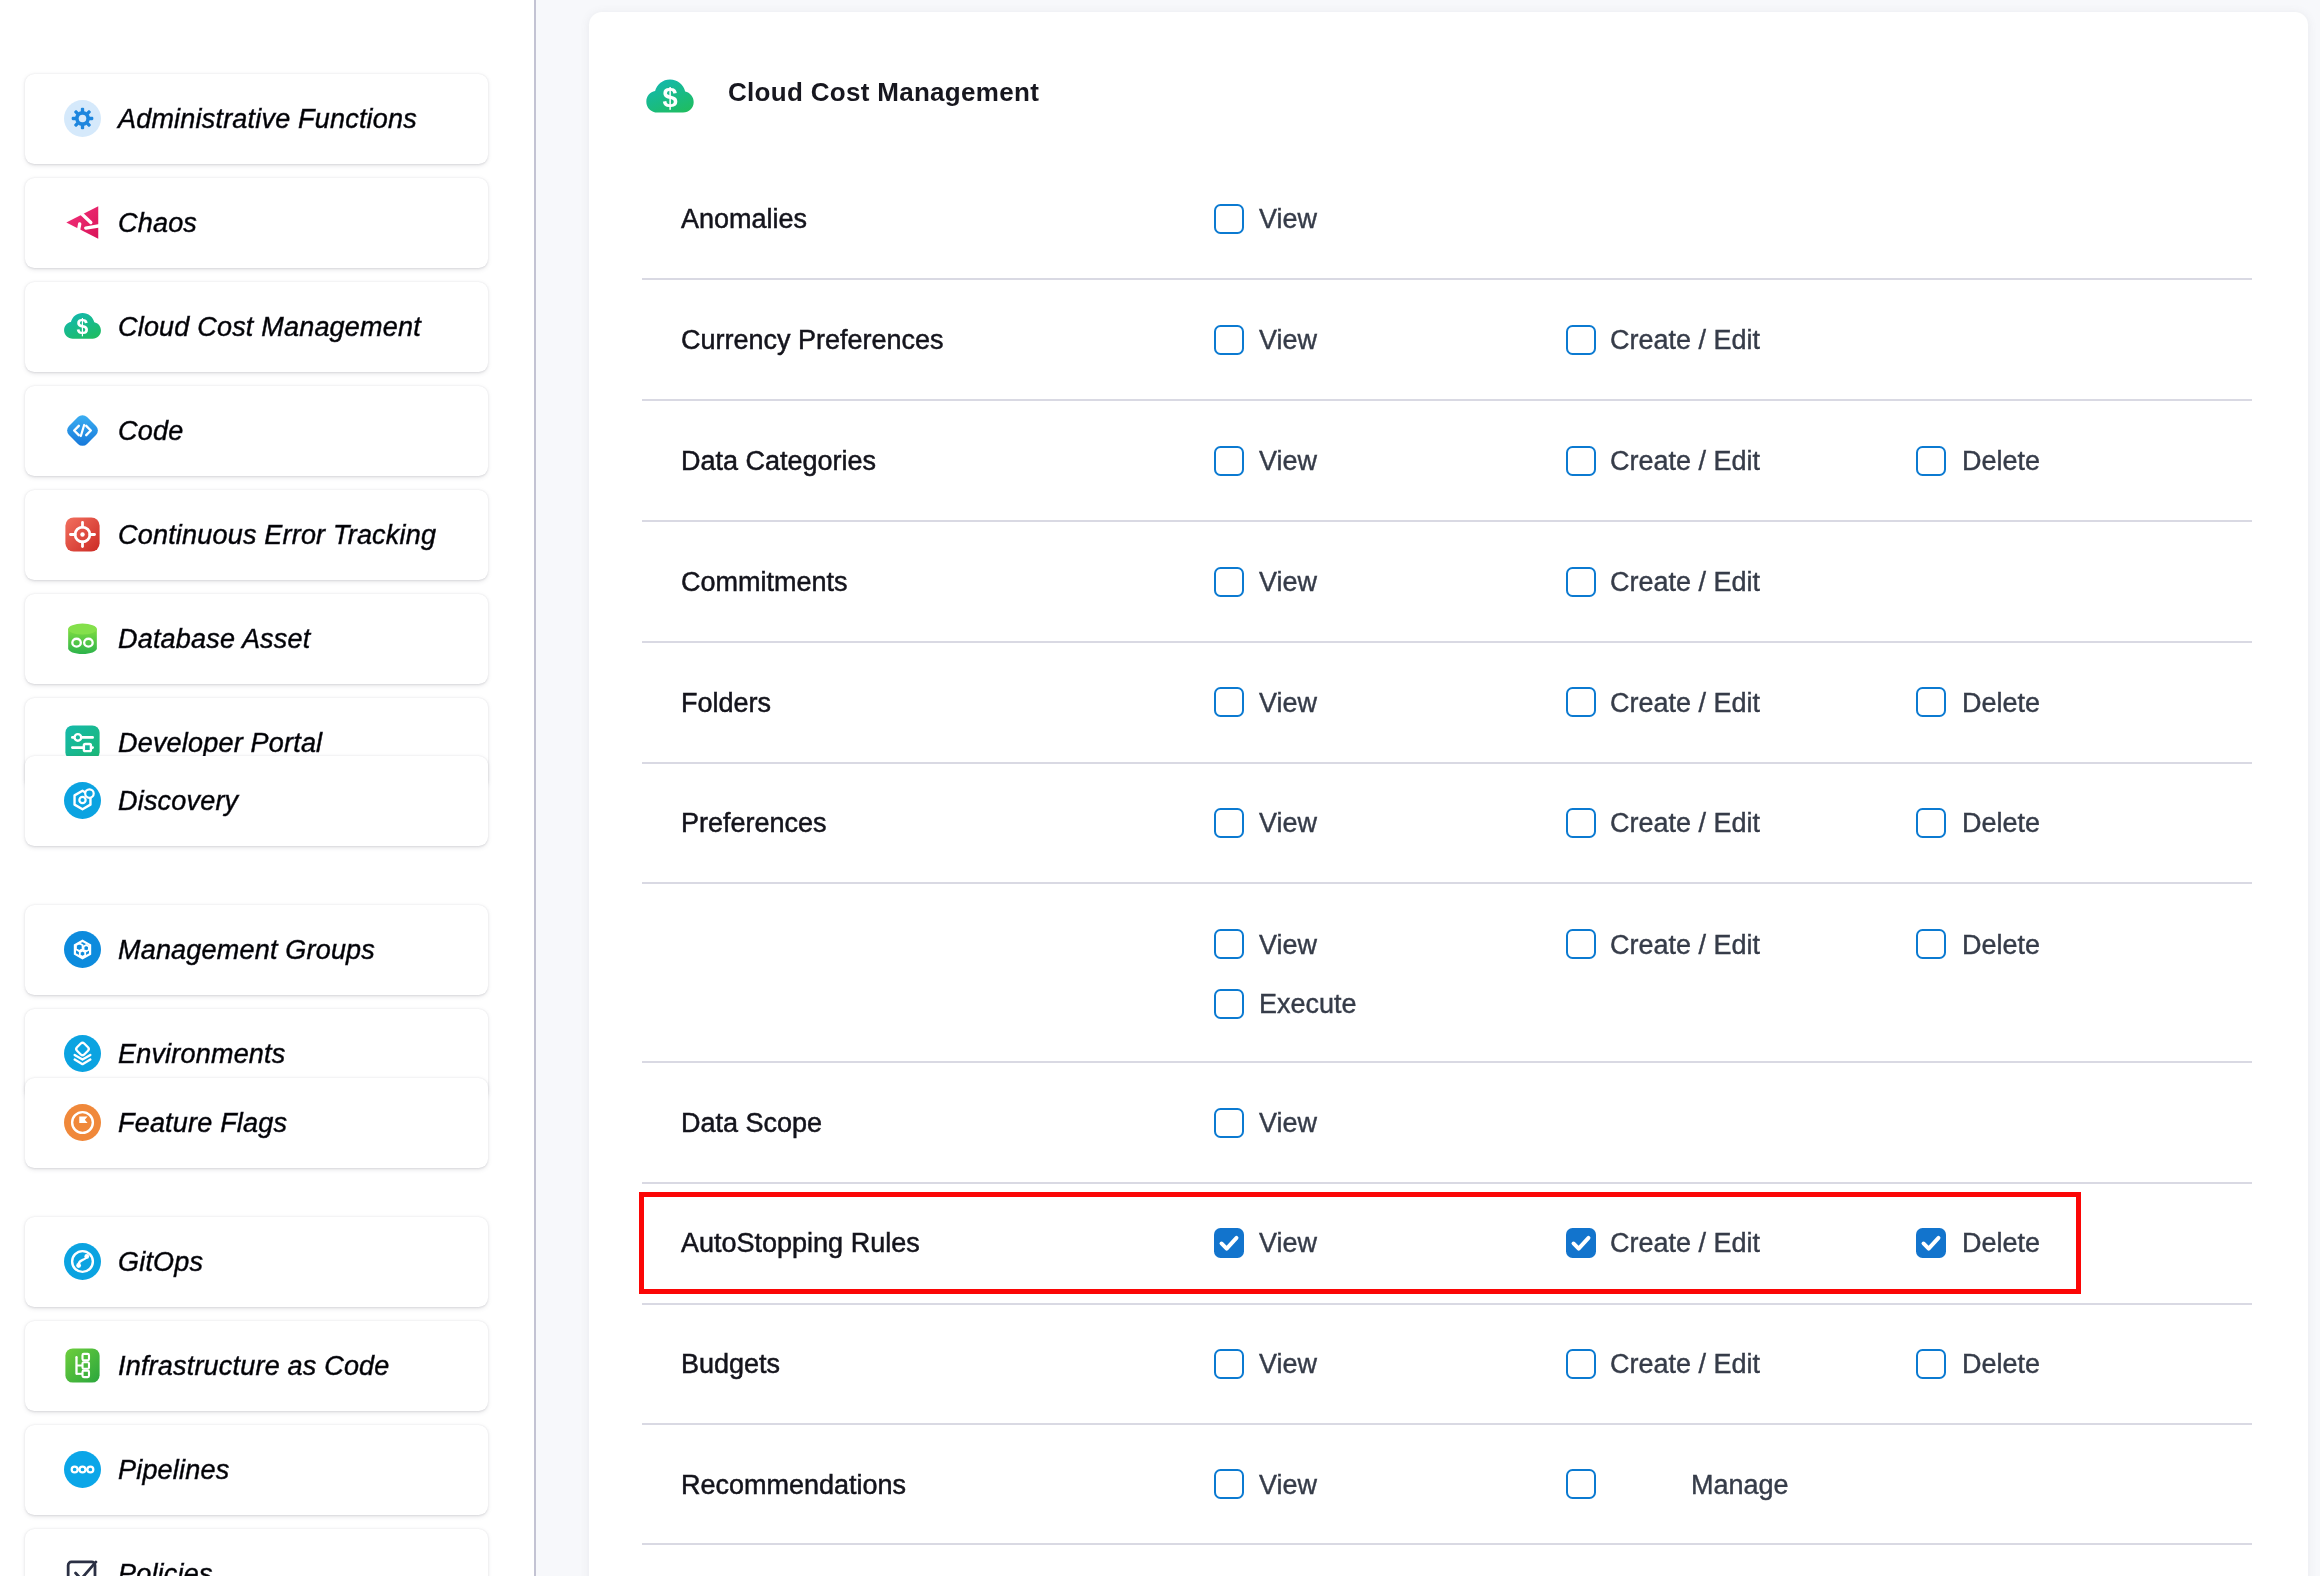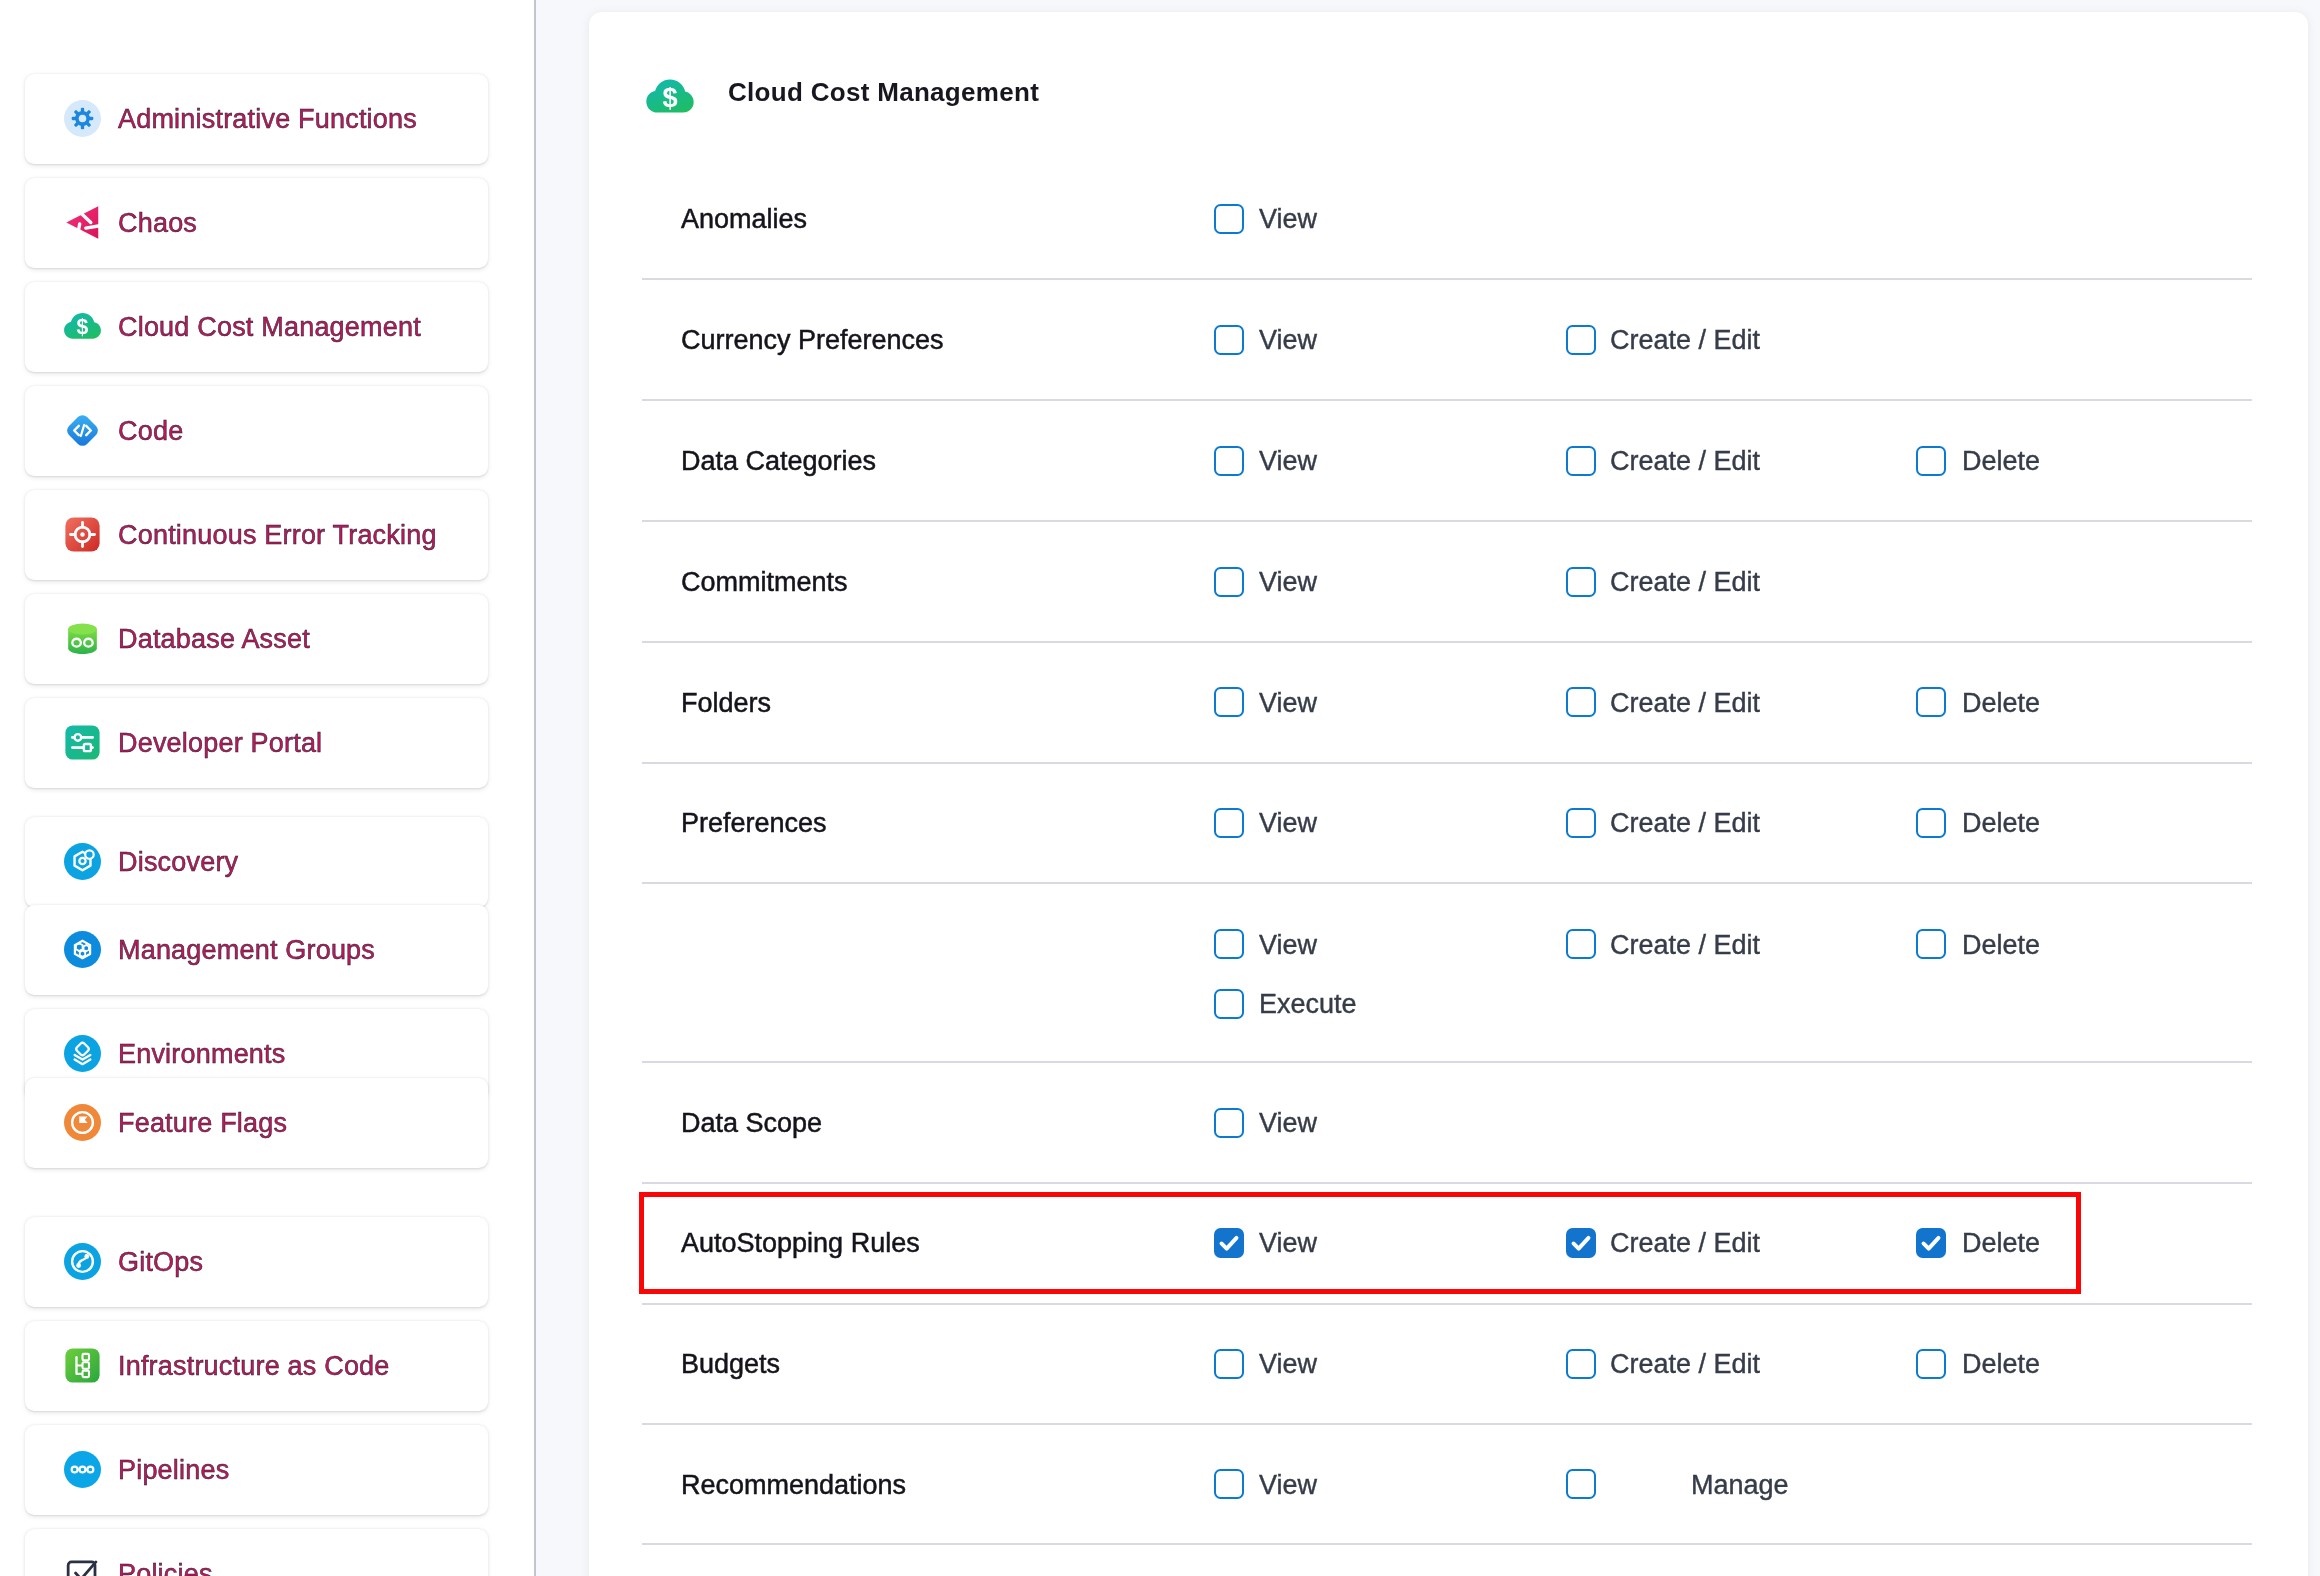--- a/index.html
+++ b/index.html
@@ -4,21 +4,21 @@
 <style>
   * { margin:0; padding:0; box-sizing:border-box; }
   html,body { width:2321px; height:1577px; overflow:hidden; }
   body { font-family:"Liberation Sans", sans-serif; background:#ffffff; position:relative; }
   #page { position:absolute; left:0; top:0; width:2321px; height:1577px; overflow:hidden; }
   .rightbg { position:absolute; left:536px; top:0; width:1785px; height:1577px; background:#f7f8fb; }
   .vline { position:absolute; left:534px; top:0; width:1.9px; height:1577px; background:#c3c3d3; }
   .maincard { position:absolute; left:589px; top:12px; width:1719px; height:1595px; background:#ffffff; border-radius:13px; box-shadow:0 1.9px 9.3px rgba(96,97,112,0.10); }
   .scard { position:absolute; left:25px; width:463px; height:90px; background:#ffffff; border-radius:9.3px; box-shadow:0 0.9px 1.9px rgba(40,41,61,0.10), 0 1.9px 4.6px rgba(96,97,112,0.14); }
   .scard .ic { position:absolute; left:39px; top:26px; width:37px; height:37px; }
-  .scard .lbl { position:absolute; left:93px; top:0; height:90px; line-height:90px; font-size:27px; color:#be185d; letter-spacing:0.2px; -webkit-text-stroke:0.5px #1d1e2c; }
+  .scard .lbl { position:absolute; left:93px; top:0; height:90px; line-height:90px; font-size:27px; color:#000000; letter-spacing:0.2px;font-style:italic; -webkit-text-stroke:0.5px #1d1e2c; }
   .divider { position:absolute; height:2.3px; background:#d9d9e3; left:642px; width:1610px; }
   .rowlabel { position:absolute; font-size:27px; color:#14141c; -webkit-text-stroke:0.5px #14141c; }
   .optlabel { position:absolute; font-size:27px; color:#363c49; -webkit-text-stroke:0.4px #363c49; }
   .cb { position:absolute; width:30px; height:30px; border:2.8px solid #0b7ad1; border-radius:6.5px; background:#fff; }
   .cbc { position:absolute; width:30px; height:30px; border-radius:6.5px; background:#1274cd; }
   .redrect { position:absolute; left:639px; top:1192px; width:1442px; height:102px; border:5.6px solid #fb0606; }
   .hdr { position:absolute; left:728px; top:77px; font-size:26px; font-weight:bold; color:#17171f; letter-spacing:0.3px; }
 </style>
 </head>
 <body>
@@ -271,21 +271,21 @@
             </linearGradient>
 </defs>
 <rect x="1.5" y="1.5" width="37" height="37" rx="8" fill="url(#gteal)"></rect>
 <line x1="9" y1="14.5" x2="31" y2="14.5" stroke="#fff" stroke-width="2.8" stroke-linecap="round"></line>
 <circle cx="15" cy="14.5" r="3.6" fill="#14b49a" stroke="#fff" stroke-width="2.6"></circle>
 <line x1="9" y1="25.5" x2="31" y2="25.5" stroke="#fff" stroke-width="2.8" stroke-linecap="round"></line>
 <rect x="21.5" y="21.7" width="7.6" height="7.6" rx="1.5" fill="#14b49a" stroke="#fff" stroke-width="2.6"></rect>
         </svg></div>
       <div class="lbl">Developer Portal</div>
     </div>
-<div class="scard" style="top:817px">
+<div class="scard" style="top:756px">
       <div class="ic"><svg width="37" height="37" viewBox="0 0 40 40" xmlns="http://www.w3.org/2000/svg">
 <circle cx="20" cy="20" r="20" fill="#0ba3e1"></circle>
 <path d="M20 9.5 L28.6 14.5 L28.6 24.5 L20 29.5 L11.4 24.5 L11.4 14.5 Z" fill="none" stroke="#fff" stroke-width="2.6" stroke-linejoin="round"></path>
 <circle cx="20" cy="19.5" r="3.4" fill="none" stroke="#fff" stroke-width="2.4"></circle>
 <circle cx="27.5" cy="12.5" r="4.6" fill="#0ba3e1" stroke="#fff" stroke-width="2.4"></circle>
         </svg></div>
       <div class="lbl">Discovery</div>
     </div>
 <div class="scard" style="top:905px">
       <div class="ic"><svg width="37" height="37" viewBox="0 0 40 40" xmlns="http://www.w3.org/2000/svg">

